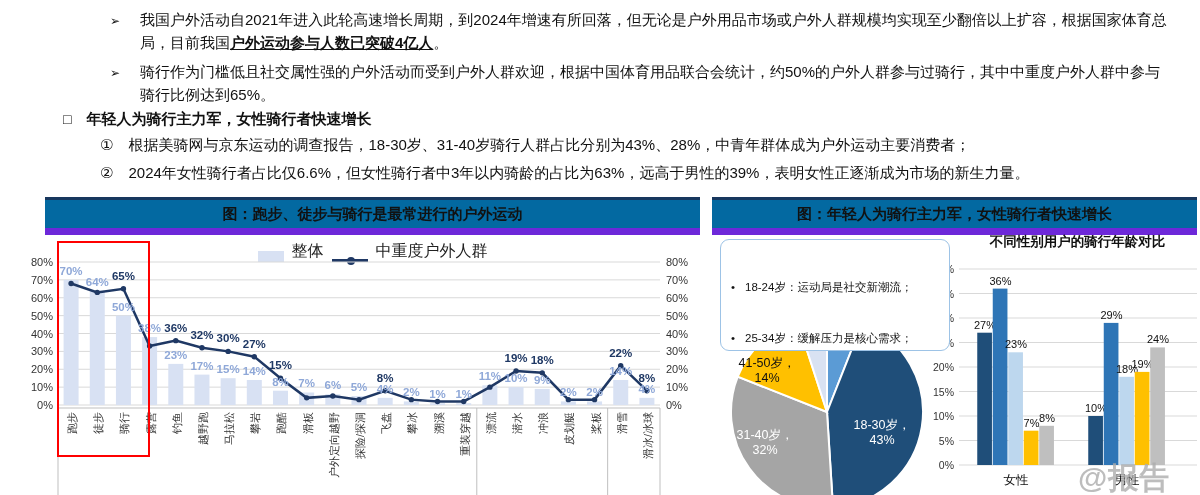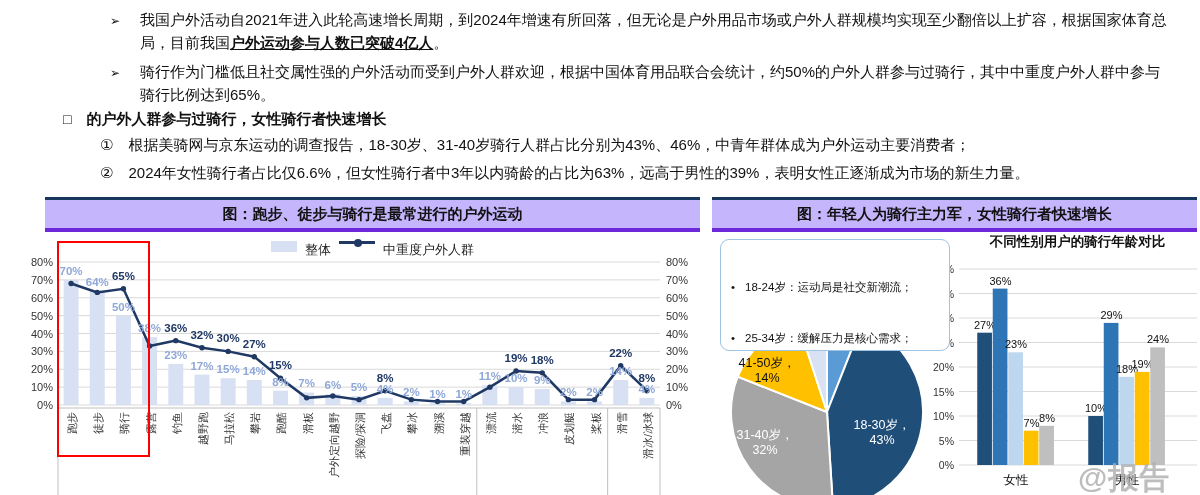--- a/index.html
+++ b/index.html
@@ -7,24 +7,24 @@
     font-family:"Liberation Sans","DejaVu Sans",sans-serif;color:#111;}
   .bullet{position:absolute;left:110px;width:1062px;display:flex;gap:11px;
     font-size:15px;line-height:23px;}
   .bullet .mk{flex:0 0 19px;font-size:12px;padding-top:2px;color:#111;}
   .em{font-weight:700;text-decoration:underline;}
   .section-h{position:absolute;left:63px;top:108px;display:flex;gap:15px;
     font-size:15px;font-weight:700;line-height:22px;}
   .section-h .mk{font-size:14px;}
   .numitem{position:absolute;left:100px;width:1075px;display:flex;gap:15px;
     font-size:15px;line-height:22px;}
-  .panel-title{position:absolute;border-top:3px solid #17375E;border-bottom:4px solid #6d28d9;
-    font-weight:700;font-size:15px;text-align:center;padding:5px 0 4px;background:#c4b5fd;}
+  .panel-title{position:absolute;border-top:3px solid #17375E;border-bottom:7px solid #6d28d9;
+    font-weight:700;font-size:15px;text-align:center;padding:5px 0 4px;background:#0369a1;}
   .legend{position:absolute;left:45px;top:241px;width:655px;display:flex;gap:8px;
-    align-items:flex-start;justify-content:center;font-size:13px;color:#222;}
+    align-items:flex-end;justify-content:center;font-size:16px;color:#222;}
   .sw{display:inline-block;width:26px;height:11px;background:#D8E1F3;}
   .lnmk{display:inline-block;width:36px;height:3px;background:#1F3864;position:relative;}
   .lnmk::after{content:'';position:absolute;left:15px;top:-2.5px;width:8px;height:8px;
     border-radius:50%;background:#1F3864;}
   svg{position:absolute;}
   .ax{font-size:11px;fill:#333;}
   .ax2{font-size:10.5px;fill:#333;}
   .xlab{font-size:11px;fill:#333;}
   .dlab-dark{font-size:11.5px;fill:#1F3864;font-weight:700;}
   .dlab-light{font-size:11.5px;fill:#8FA8D8;font-weight:600;}
@@ -52,25 +52,25 @@
   <div class="bullet" style="top:8px">
     <span class="mk">➢</span>
     <span><span>我国户外活动自2021年进入此轮高速增长周期，到2024年增速有所回落，但无论是户外用品市场或户外人群规模均实现至少翻倍以上扩容，根据国家体育总局，目前我国</span><span class="em">户外运动参与人数已突破4亿人</span><span>。</span></span>
   </div>
   <div class="bullet" style="top:60px">
     <span class="mk">➢</span>
     <span><span>骑行作为门槛低且社交属性强的户外活动而受到户外人群欢迎，根据中国体育用品联合会统计，约50%的户外人群参与过骑行，其中中重度户外人群中参与骑行比例达到65%。</span></span>
   </div>
   <div class="section-h">
     <span class="mk">□</span>
-    <span>的户外人群参与过骑行，女性骑行者快速增长</span>
+    <span>年轻人为骑行主力军，女性骑行者快速增长</span>
   </div>
   <div class="numitem" style="top:134px">
     <span>①</span>
-    <span>根据美骑网与京东运动的调查报告，18-30岁、31-40岁骑行人群占比分别为43%、46%，中青年群体成为户外运动主要消费者；</span>
+    <span>根据美骑网与京东运动的调查报告，18-30岁、31-40岁骑行人群占比分别为43%、28%，中青年群体成为户外运动主要消费者；</span>
   </div>
   <div class="numitem" style="top:162px">
     <span>②</span>
     <span>2024年女性骑行者占比仅6.6%，但女性骑行者中3年以内骑龄的占比为63%，远高于男性的39%，表明女性正逐渐成为市场的新生力量。</span>
   </div>
 
   <div class="panel-title" style="left:45px;top:197px;width:655px">图：跑步、徒步与骑行是最常进行的户外运动</div>
   <div class="legend">
     <span class="sw"></span>
     <span>整体</span>

